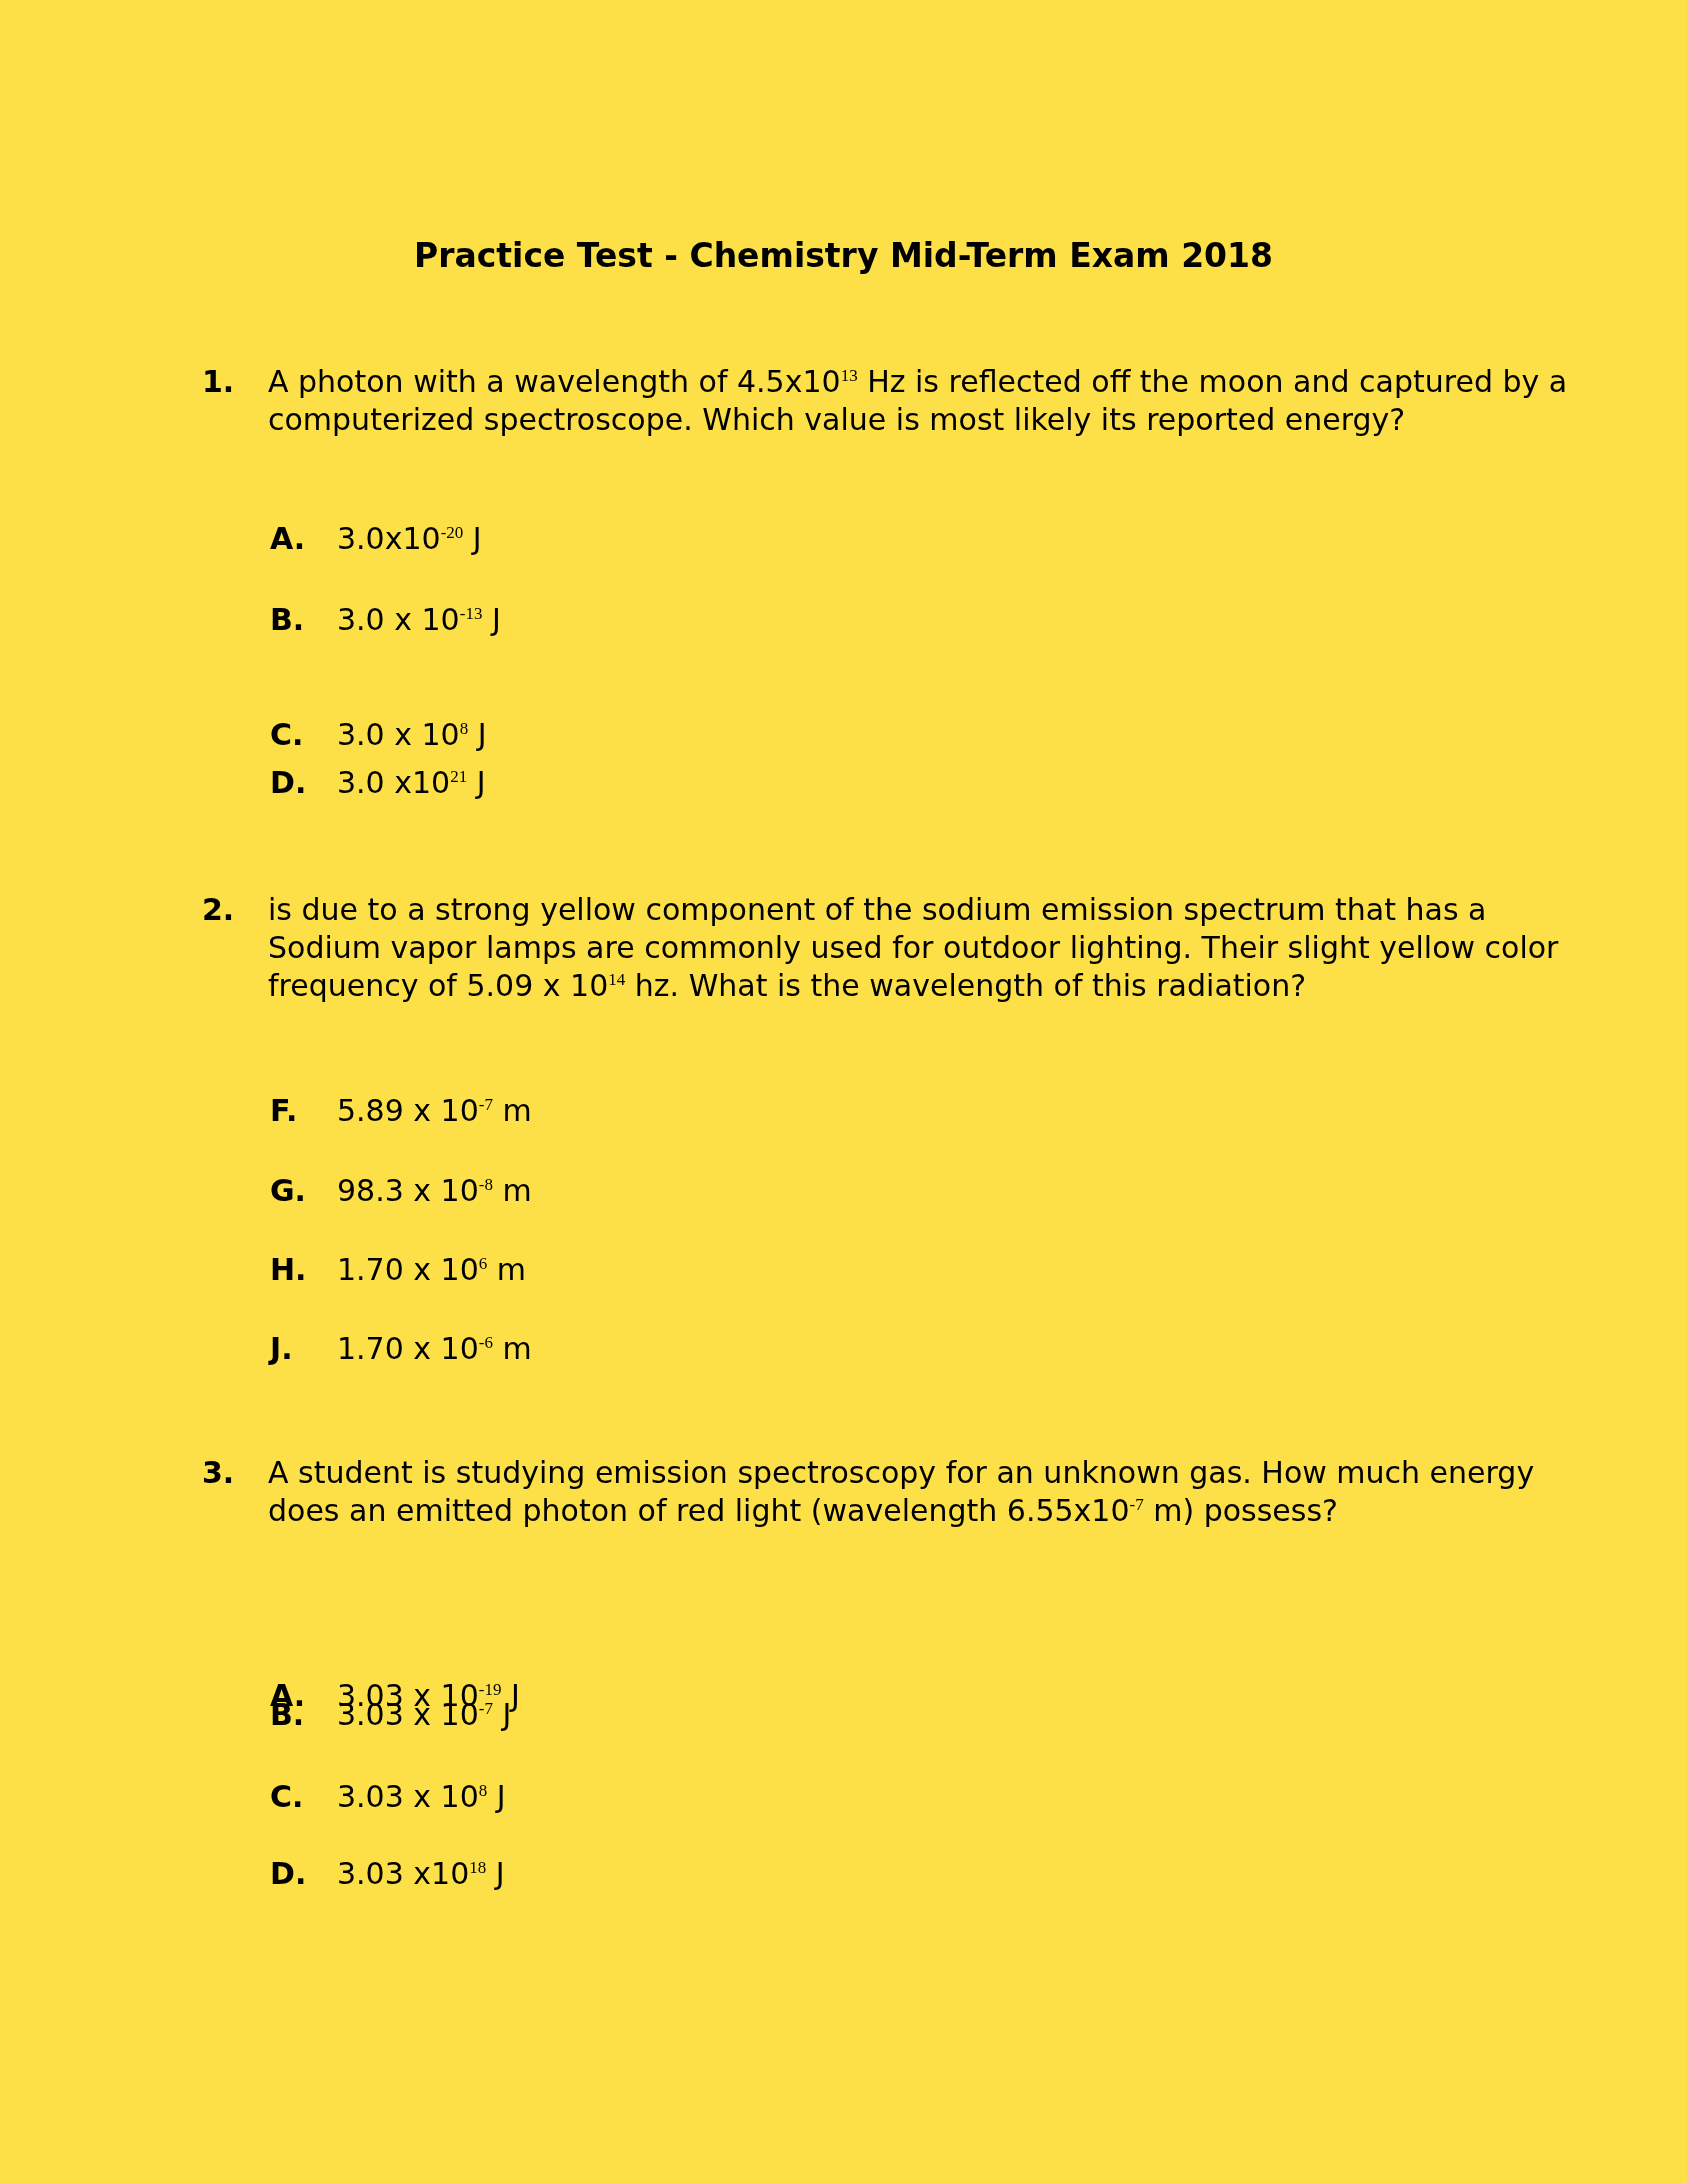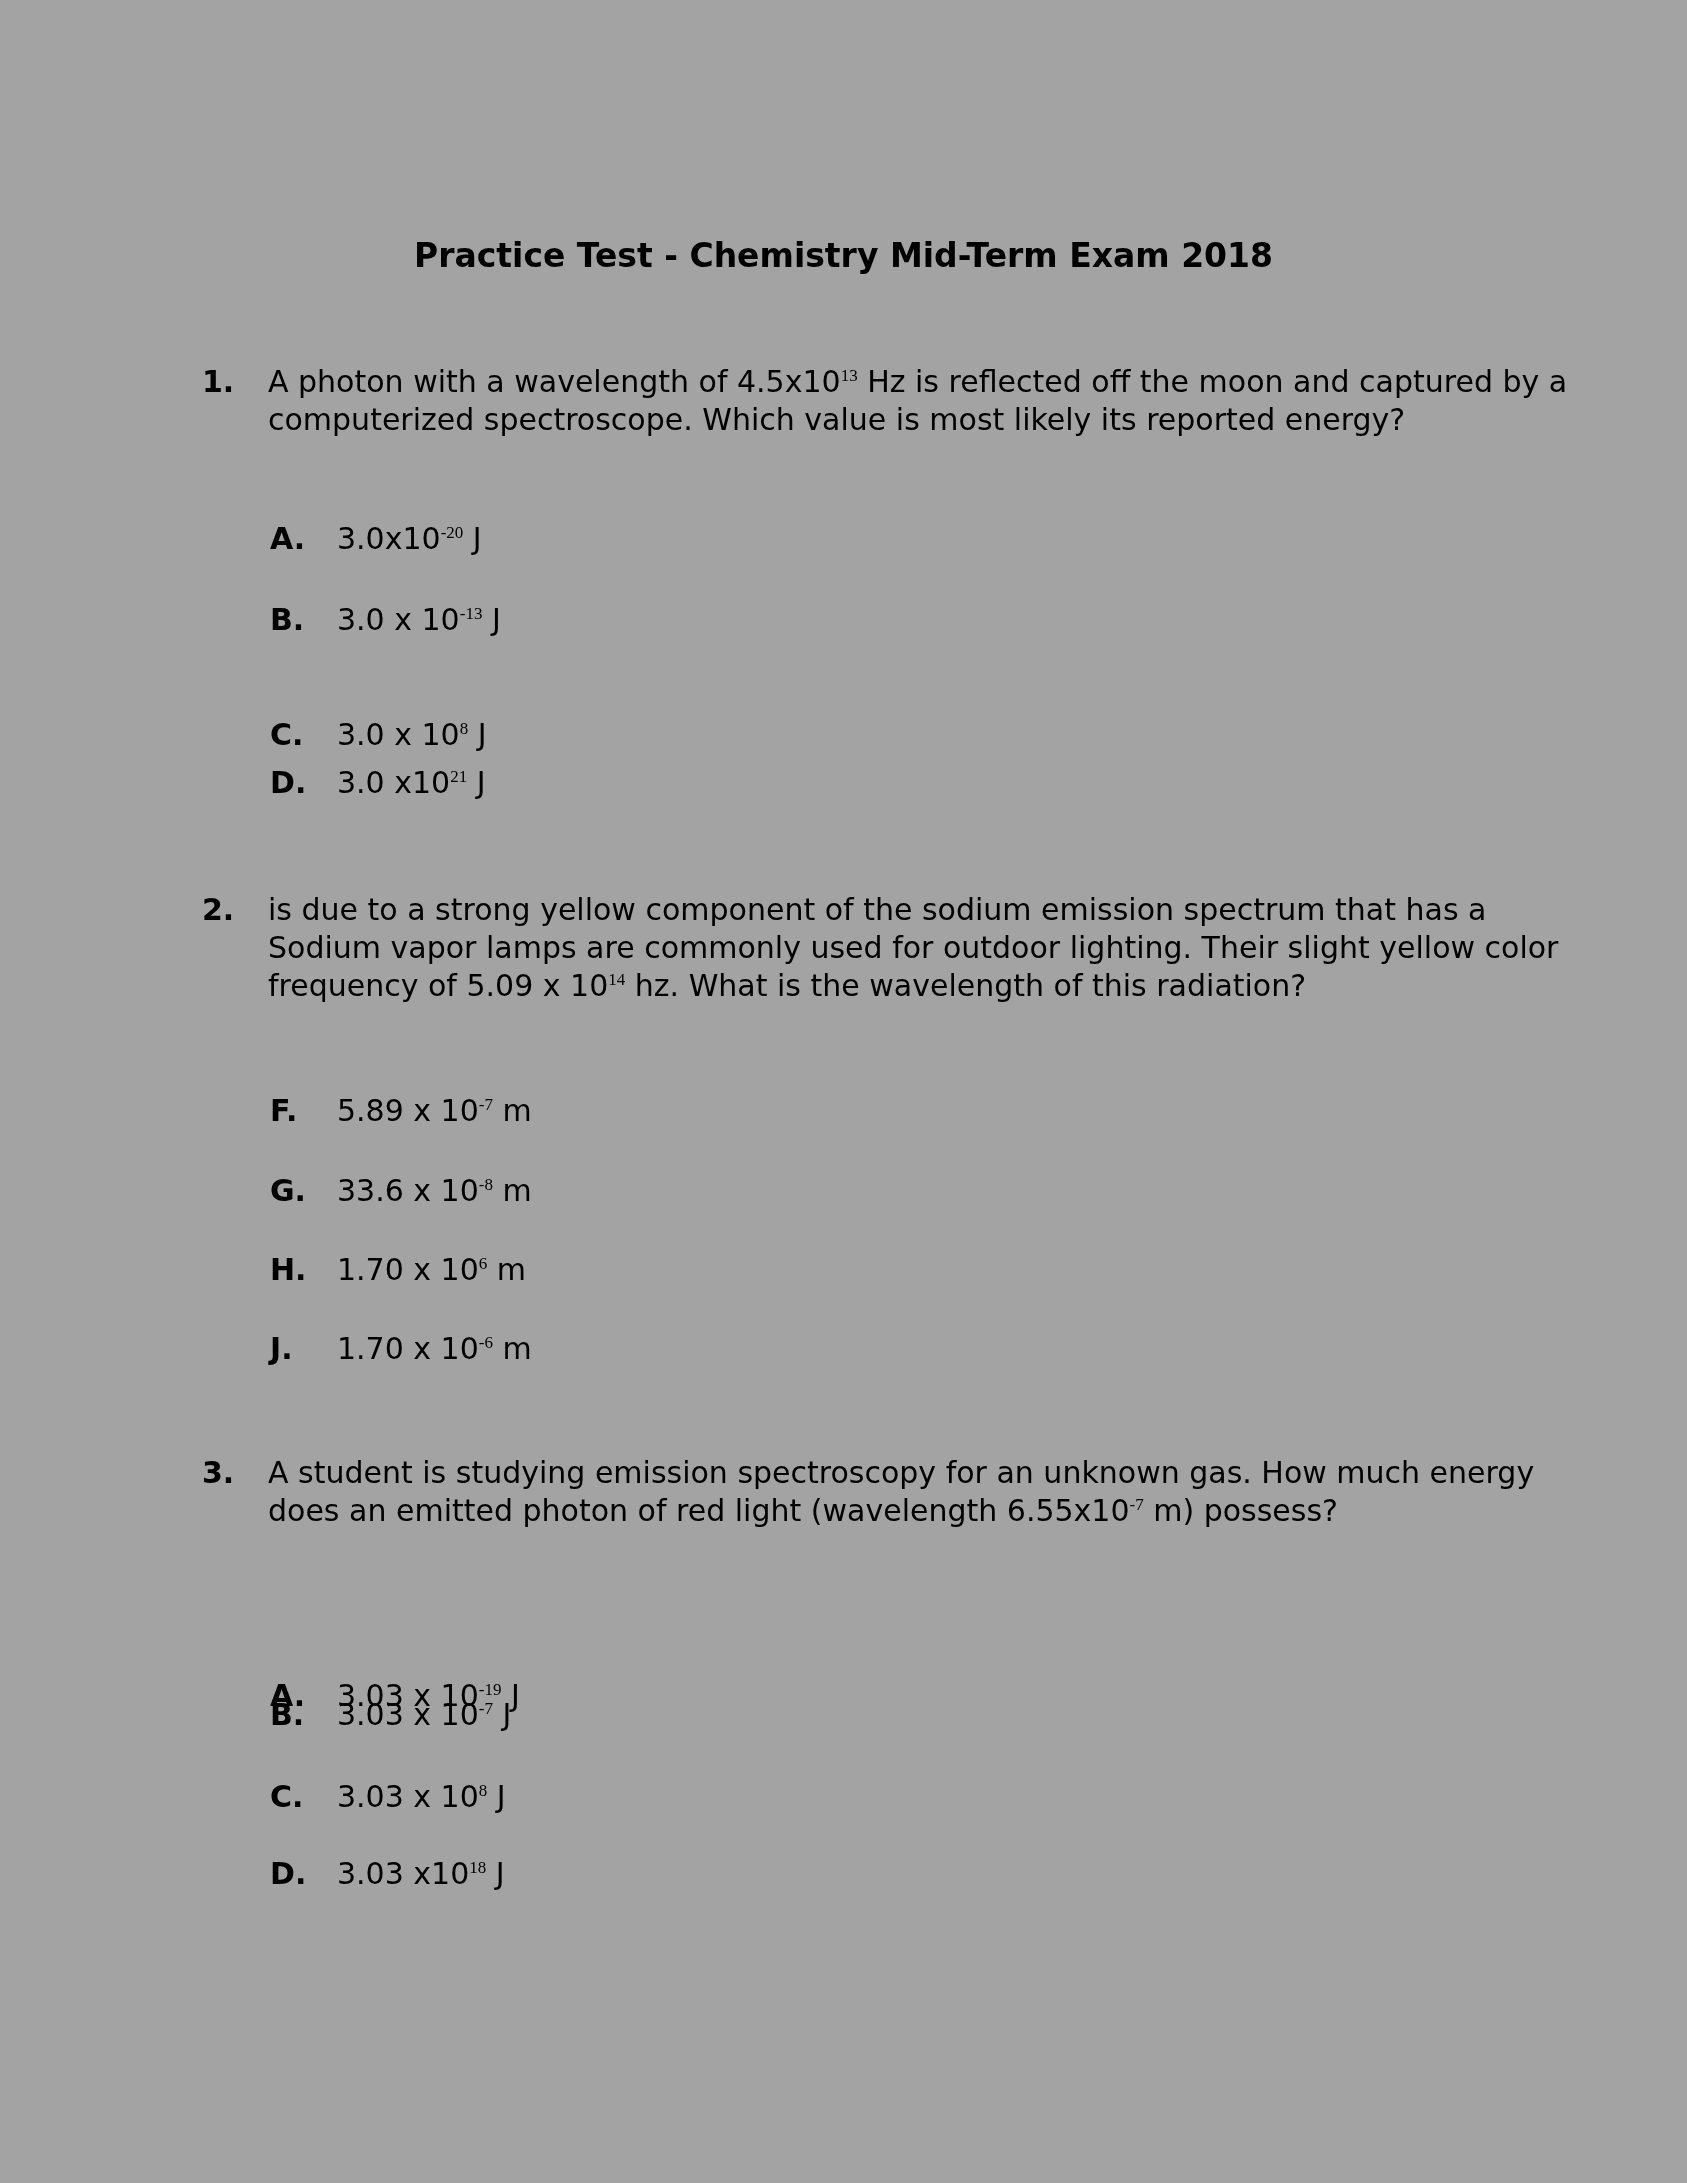--- a/index.html
+++ b/index.html
@@ -1,21 +1,21 @@
 <!DOCTYPE html>
 <html style="font-size:10.6px"><head>
 <meta charset="utf-8">
 <style>
   html, body { margin: 0; padding: 0; background: #888; }
   .page {
     position: relative;
     width: 1687px;
     height: 2183px;
     margin: 0 auto;
-    background: #a3a3a3;
+    background: #fde047;
     color: #000000;
     font-family: "DejaVu Sans", "Liberation Sans", sans-serif;
     font-size: 30px;
     line-height: 38px;
     overflow: hidden;
   }
   .title {
     position: absolute;
     top: 236px;
     left: 0;
@@ -90,21 +90,21 @@
       <div class="qline"><span>is due to a strong yellow component of the sodium emission spectrum that has a</span></div>
       <div class="qline"><span>Sodium vapor lamps are commonly used for outdoor lighting. Their slight yellow color</span></div>
       <div class="qline"><span>frequency of 5.09 x 10</span><span class="sup">14</span><span> hz. What is the wavelength of this radiation?</span></div>
     </div>
   </section>
 
   <div class="option" style="top:1092px">
     <span class="olet">F.</span><span><span>5.89 x 10</span><span class="sup">-7</span><span> m</span></span>
   </div>
   <div class="option" style="top:1172px">
-    <span class="olet">G.</span><span><span>33.6 x 10</span><span class="sup">-8</span><span> m</span></span>
+    <span class="olet">G.</span><span><span>98.3 x 10</span><span class="sup">-8</span><span> m</span></span>
   </div>
   <div class="option" style="top:1251px">
     <span class="olet">H.</span><span><span>1.70 x 10</span><span class="sup">6</span><span> m</span></span>
   </div>
   <div class="option" style="top:1330px">
     <span class="olet">J.</span><span><span>1.70 x 10</span><span class="sup">-6</span><span> m</span></span>
   </div>
 
   <section class="question" style="top:1454px">
     <span class="qnum">3.</span>

